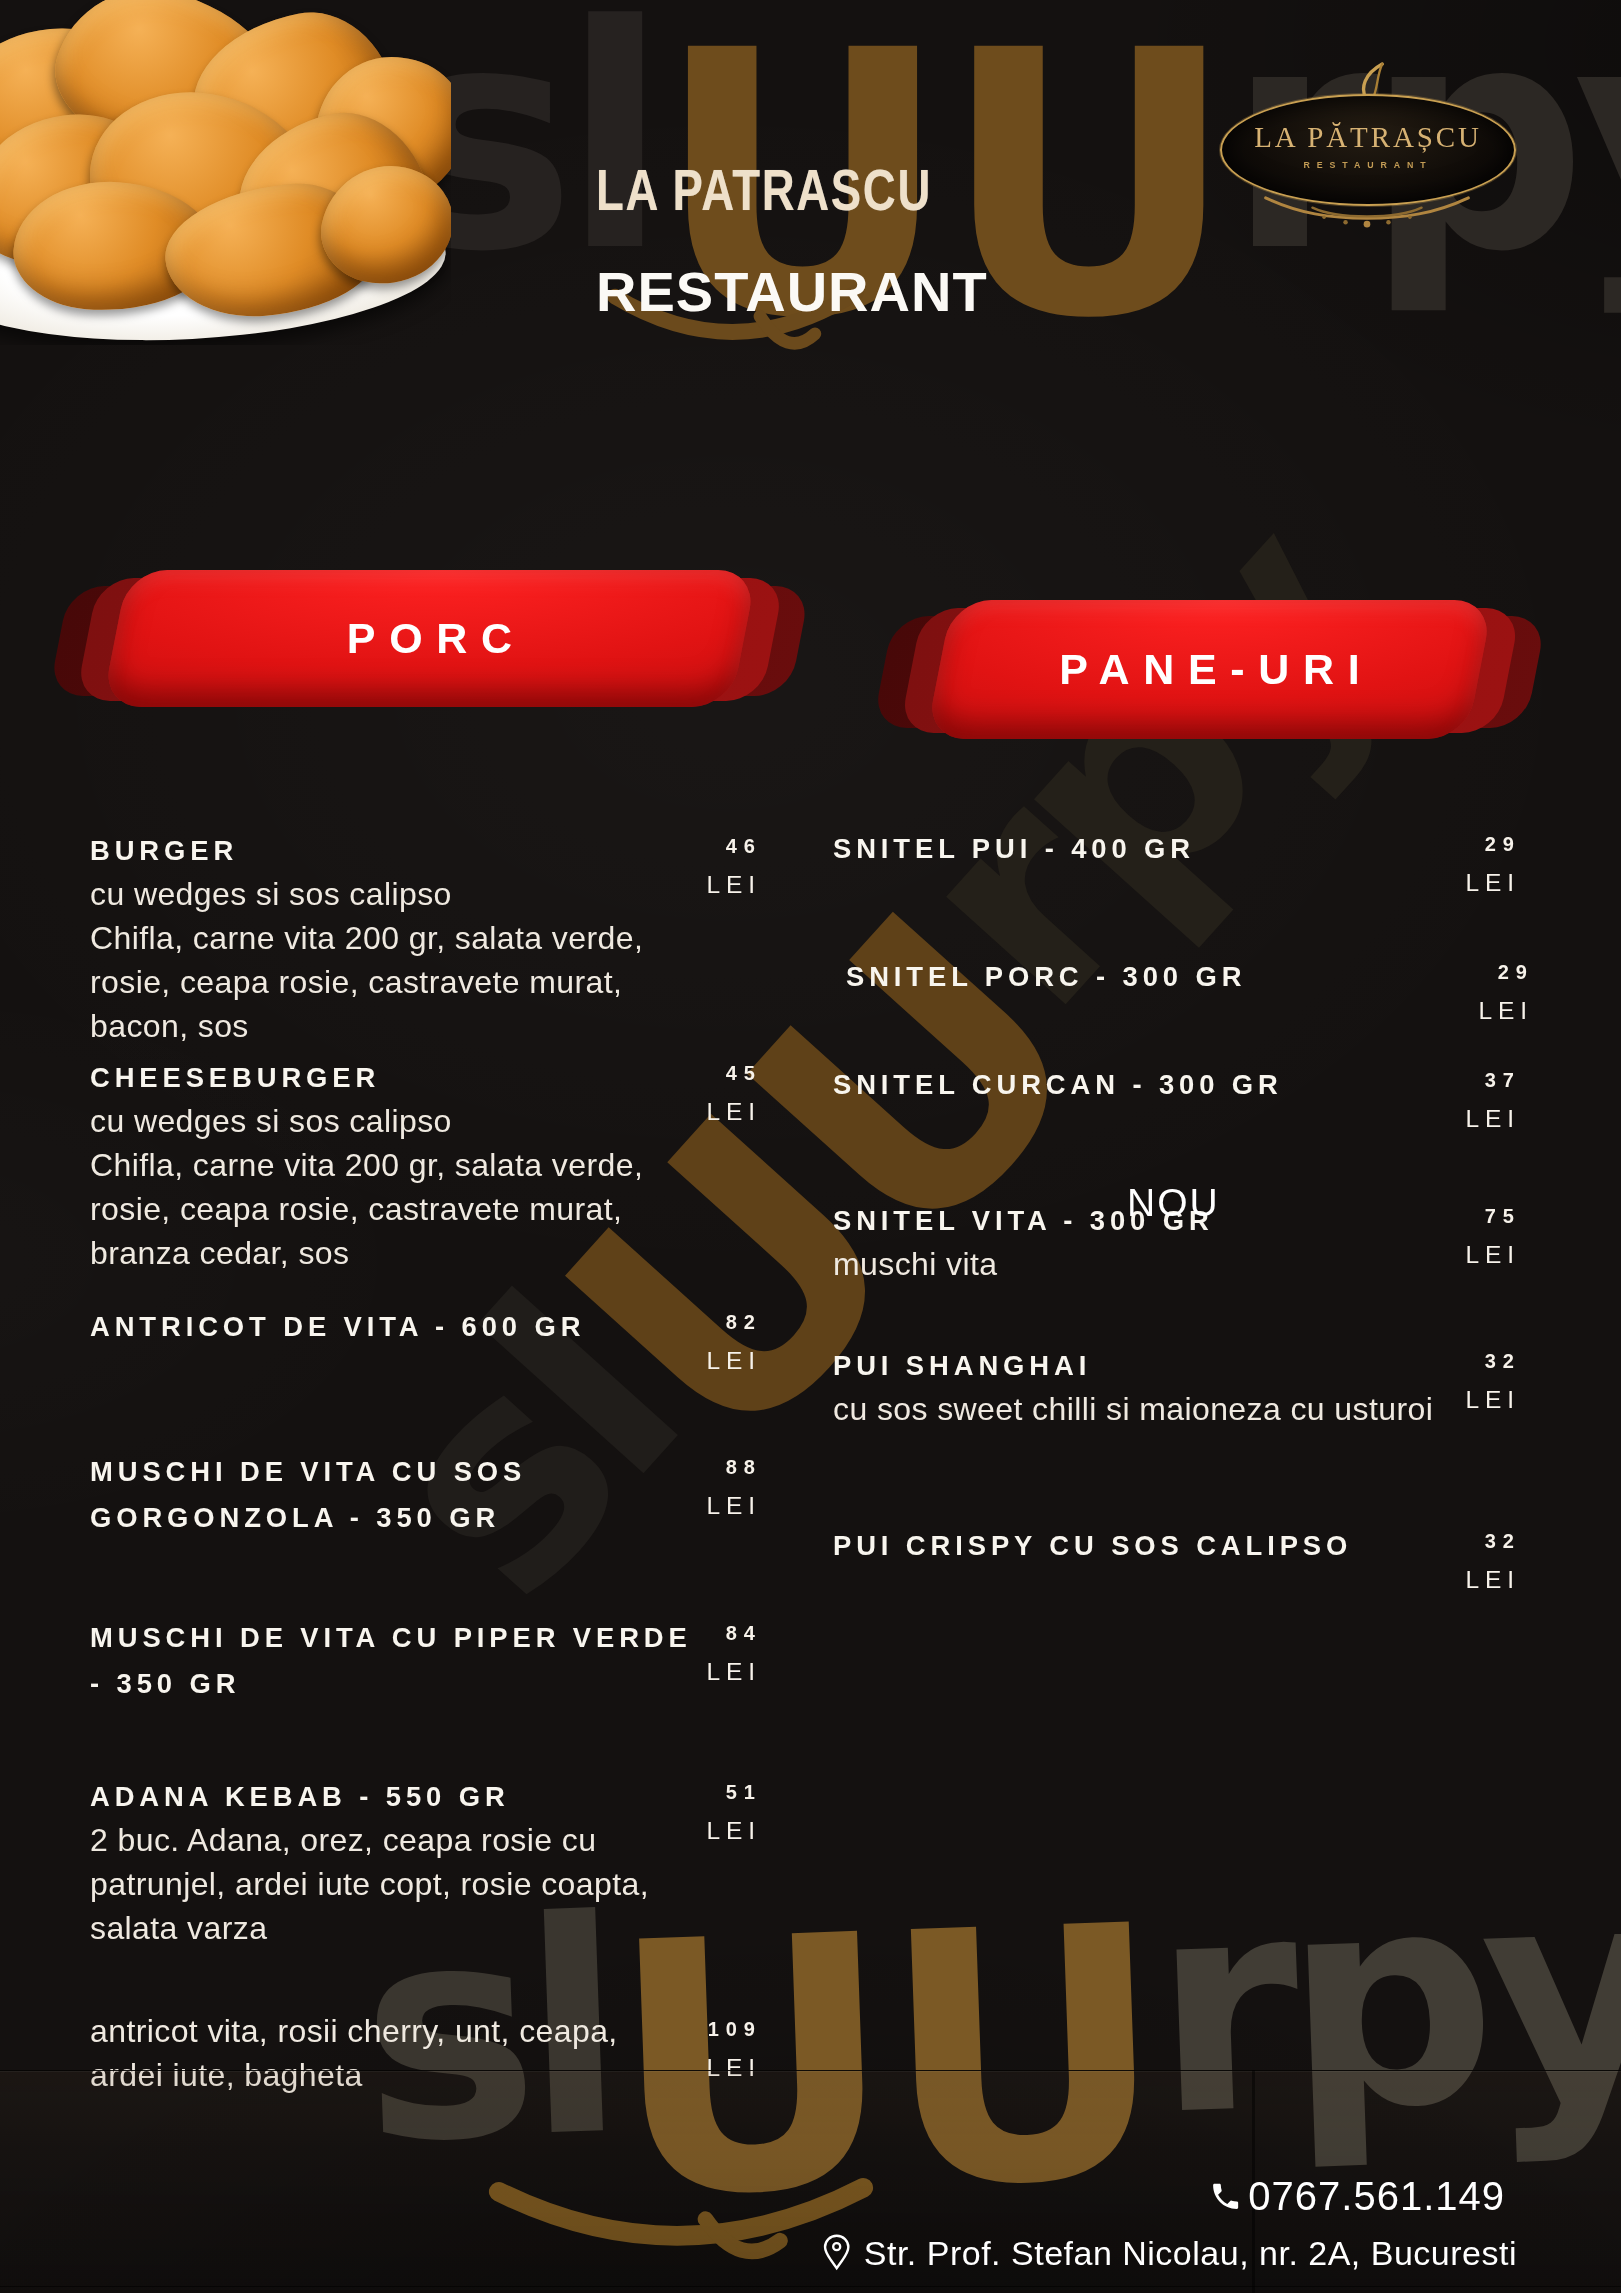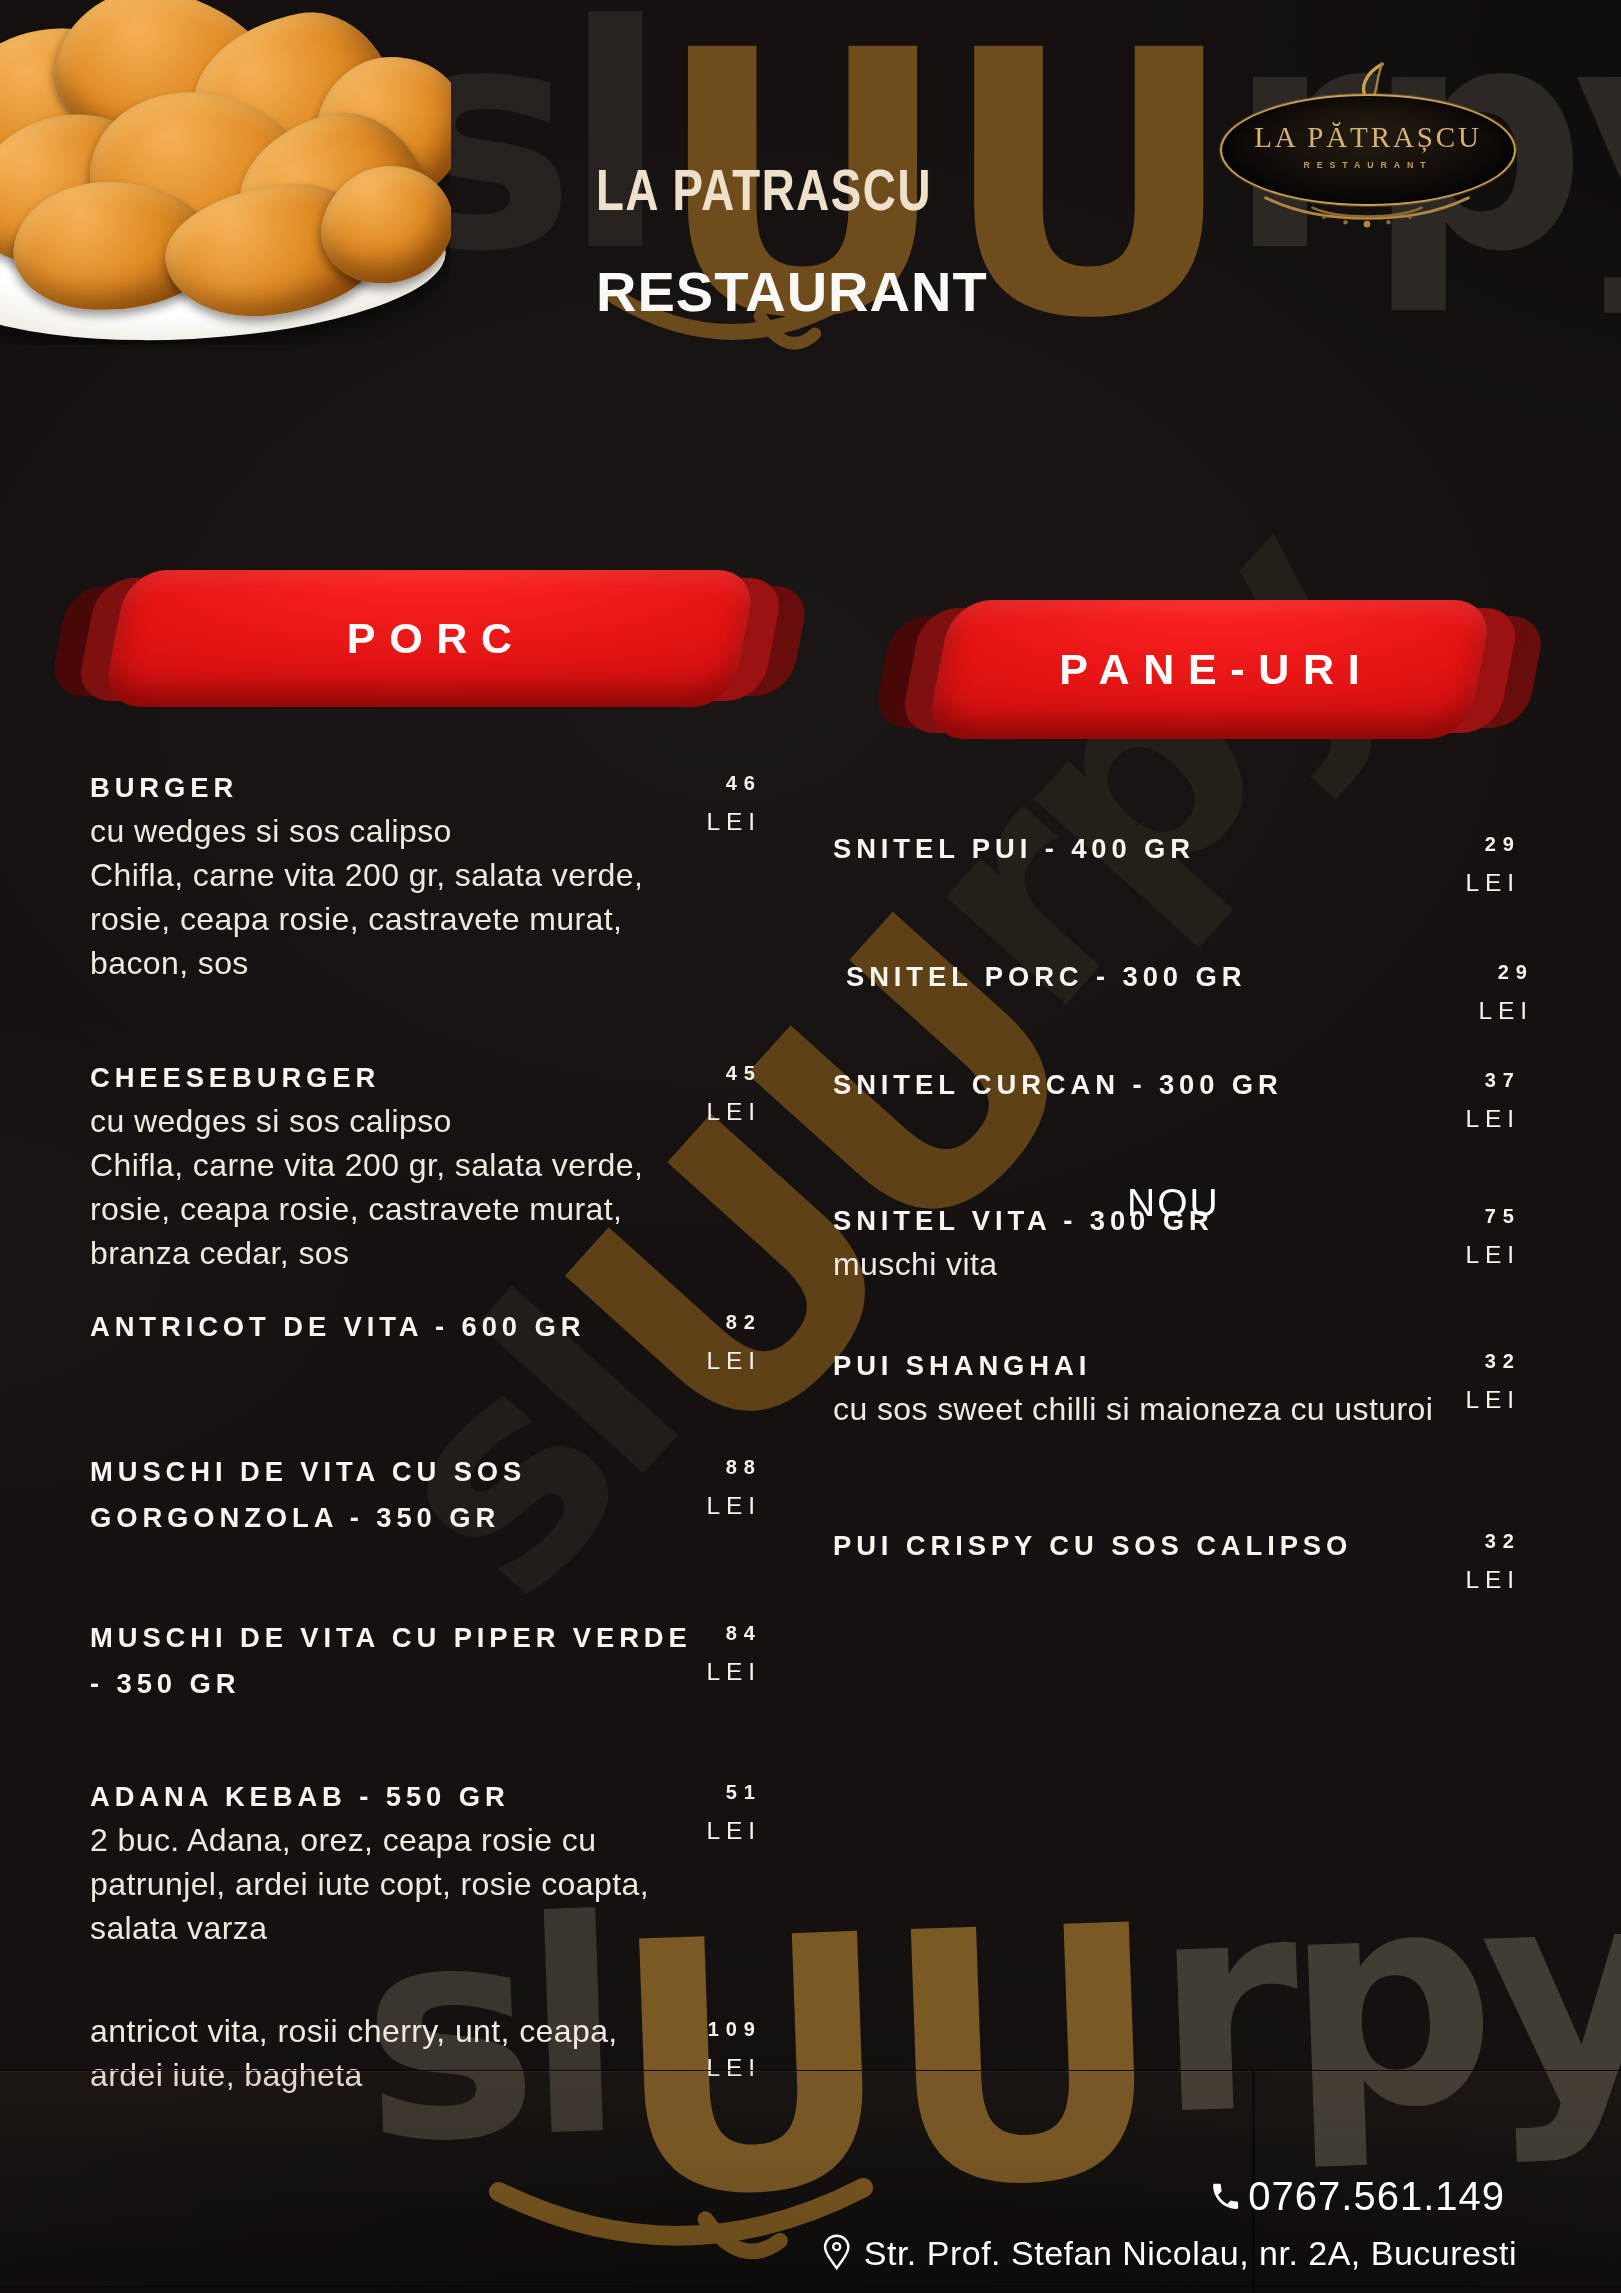--- a/index.html
+++ b/index.html
@@ -156,21 +156,21 @@
   <div class="blabel">PORC</div>
 </div>
 <div class="banner banner-pane">
   <div class="lay lay1"></div>
   <div class="lay lay2"></div>
   <div class="lay lay3"></div>
   <div class="blabel">PANE-URI</div>
 </div>
 
 <div class="col-left">
-  <div class="item" style="top:765px;">
+  <div class="item" style="top:828px;">
     <div class="iname">BURGER</div>
     <div class="idesc">cu wedges si sos calipso
 Chifla, carne vita 200 gr, salata verde,
 rosie, ceapa rosie, castravete murat,
 bacon, sos</div>
     <div class="price">
       <div class="pnum">46</div>
       <div class="plei">LEI</div>
     </div>
   </div>

